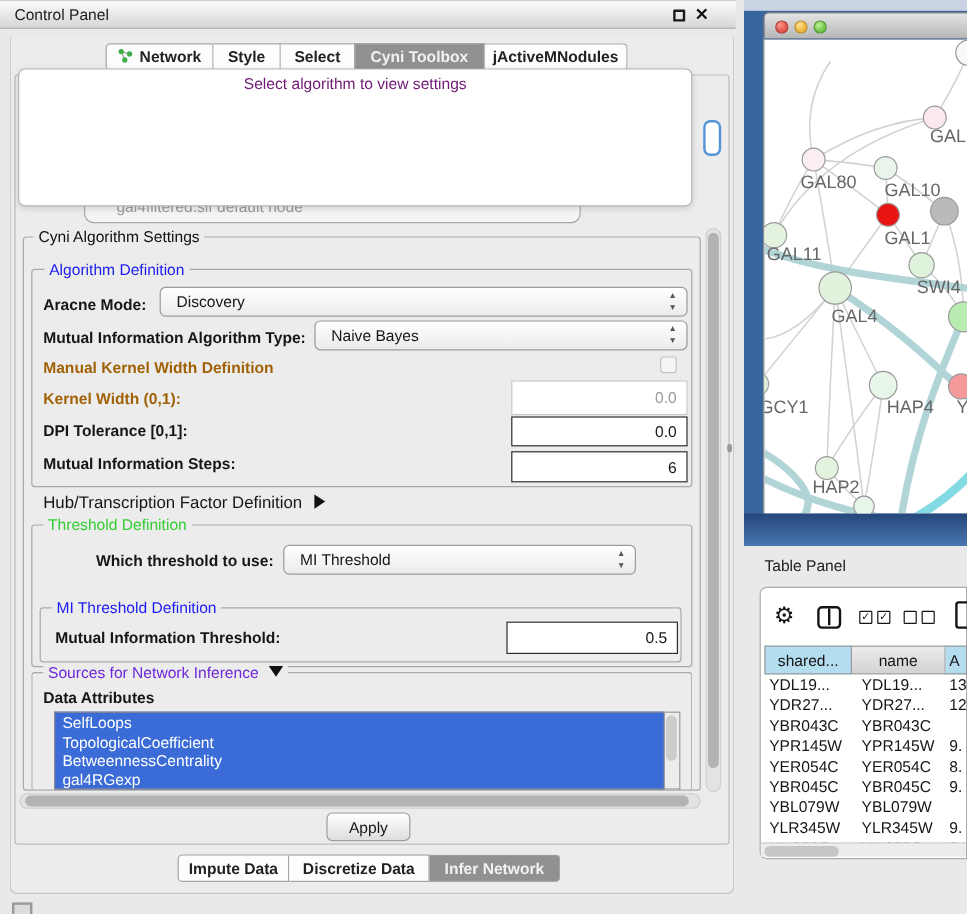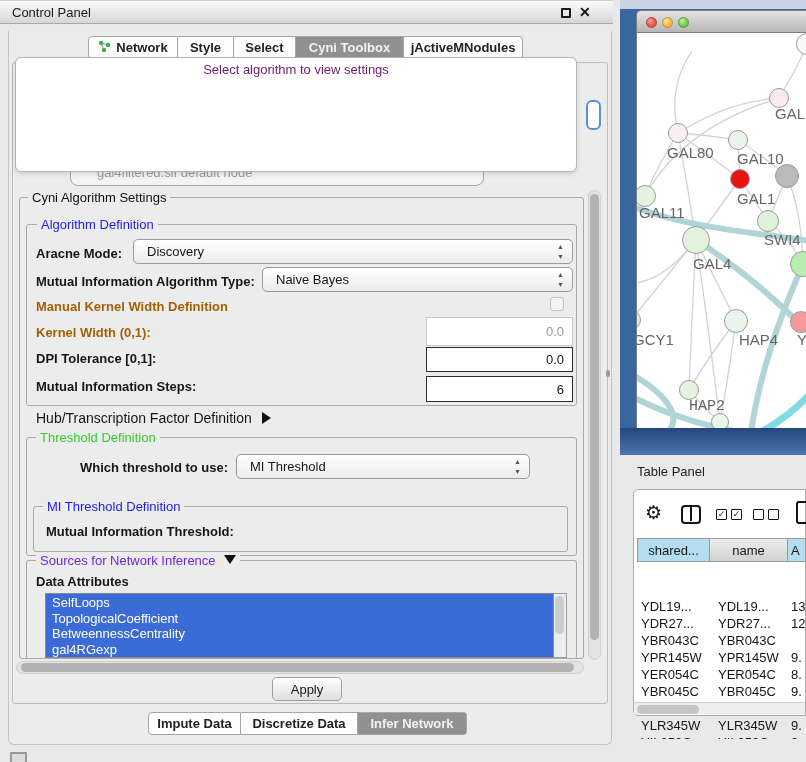--- a/index.html
+++ b/index.html
@@ -115,21 +115,21 @@
   #tp-cols:before{content:"";position:absolute;left:6.5px;top:0;width:2.5px;height:14px;background:#141414;}
   .cb{position:absolute;width:11px;height:11px;border:1.5px solid #141414;border-radius:1px;font-size:9px;
     line-height:9px;text-align:center;color:#141414;z-index:3;cursor:pointer;}
   #tp-doc{position:absolute;left:796px;top:501px;width:14px;height:23px;border:2.5px solid #141414;border-radius:3px;z-index:3;cursor:pointer;}
   #tp-header{position:absolute;left:637px;top:538px;height:24px;display:flex;z-index:2;}
   .th{height:24px;border:1px solid #9a9a9a;border-left:none;display:flex;align-items:center;
     justify-content:center;font-size:13px;overflow:hidden;cursor:pointer;}
   .th:first-child{border-left:1px solid #9a9a9a;}
   .th.blue{background:#b5ddf0;}
   .th.gray{background:linear-gradient(#ececec,#d2d2d2);}
-  #tp-rows{position:absolute;left:637px;top:562px;width:169px;height:141px;overflow:hidden;z-index:1;margin-top:36px;}
+  #tp-rows{position:absolute;left:637px;top:562px;width:169px;height:141px;overflow:hidden;z-index:1;}
   .tr{display:flex;height:17px;line-height:17px;font-size:13px;cursor:pointer;}
   .td1{width:73px;padding-left:4px;overflow:hidden;white-space:nowrap;}
   .td2{width:78px;padding-left:8px;overflow:hidden;white-space:nowrap;}
   .td3{width:18px;padding-left:3px;overflow:hidden;white-space:nowrap;}
   #tp-hscroll{position:absolute;left:634px;top:702px;width:171px;height:12px;background:#ededed;
     border-top:1px solid #cfcfcf;z-index:2;}
   #tp-hthumb{position:absolute;left:3px;top:1.5px;width:62px;height:9px;background:#c6c6c6;border-radius:5px;}
   #splitter-dot{position:absolute;left:606px;top:370px;width:4px;height:7px;background:#9a9a9a;border-radius:2px;z-index:1;}
 </style>
 </head>
@@ -237,20 +237,23 @@
     <span>MI Threshold</span>
     <span class="arrows">
         <span>▲</span>
         <span>▼</span>
       </span>
   </div>
 
   <div class="gbox" style="left:33px;top:506px;width:535px;height:46px;"></div>
   <span class="gtitle" style="left:43px;top:499px;color:#1c1cf0;">MI Threshold Definition</span>
   <span class="lbl" style="left:46px;top:524px;">Mutual Information Threshold:</span>
+  <div class="field dark" style="left:422px;top:518px;width:143px;height:27px;">
+    <span>0.5</span>
+  </div>
 
   <div class="gbox" style="left:26px;top:560px;width:551px;height:99px;border-bottom:none;"></div>
   <span class="gtitle" style="left:36px;top:553px;color:#6d28d9;">
     <span>Sources for Network Inference</span><span class="tri-down"></span>
   </span>
   <span class="lbl" style="left:36px;top:574px;">Data Attributes</span>
 
   <div id="attr-list">
       <div class="attr-item">SelfLoops</div>
       <div class="attr-item">TopologicalCoefficient</div>
@@ -350,21 +353,21 @@
         <div class="net-node" style="left: 153px; top: 218px; width: 26px; height: 26px; background: rgb(185, 236, 176);"></div>
         <div class="net-node" style="left: 45px; top: 193px; width: 28px; height: 28px; background: rgb(226, 243, 221);"></div>
         <div class="net-label" style="left: 56px; top: 222px;">GAL4</div>
         <div class="net-node" style="left: -16px; top: 277px; width: 20px; height: 20px; background: rgb(223, 240, 218);"></div>
         <div class="net-label" style="left: -4px; top: 298px;">GCY1</div>
         <div class="net-node" style="left: 87px; top: 276px; width: 24px; height: 24px; background: rgb(232, 246, 233);"></div>
         <div class="net-label" style="left: 102px; top: 298px;">HAP4</div>
         <div class="net-node" style="left: 153px; top: 278px; width: 22px; height: 22px; background: rgb(245, 154, 154);"></div>
         <div class="net-label" style="left: 160px; top: 298px;">Y</div>
         <div class="net-node" style="left: 42px; top: 347px; width: 20px; height: 20px; background: rgb(228, 243, 224);"></div>
-        <div class="net-label" style="left: 52px; top: 365px; font-family: Liberation Mono, monospace;">HAP2</div>
+        <div class="net-label" style="left: 40px; top: 365px;">HAP2</div>
         <div class="net-node" style="left: 74px; top: 380px; width: 18px; height: 18px; background: rgb(232, 246, 233);"></div>
       </div>
   </div>
   <div id="net-region-bottom"></div>
 
   <span id="tp-title">Table Panel</span>
   <div id="table-window"></div>
   <span id="tp-gear">⚙</span>
   <div id="tp-cols"></div>
   <span class="cb" style="left:716px;top:509px;">✓</span>

